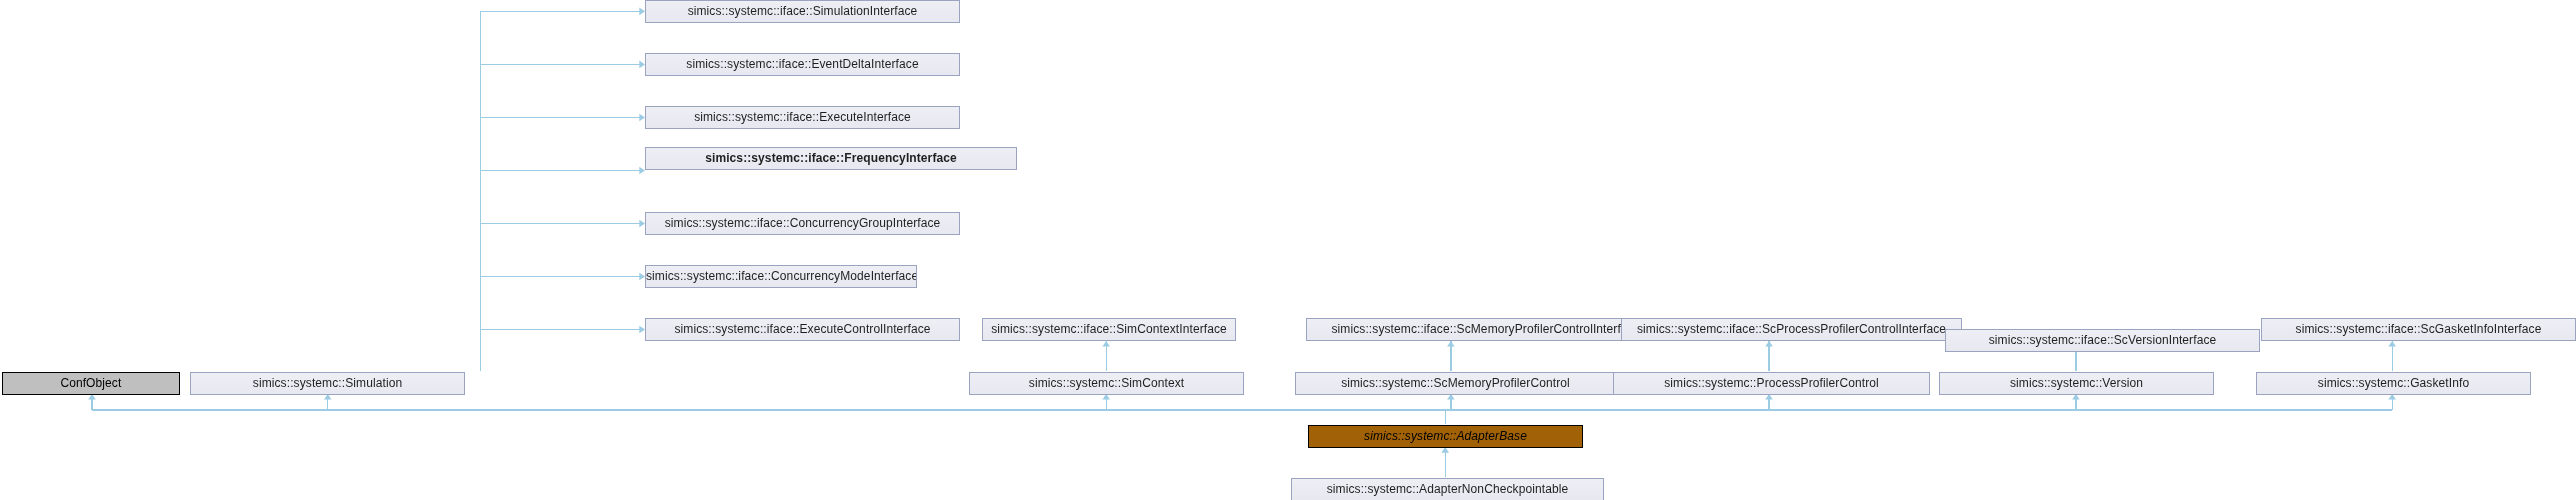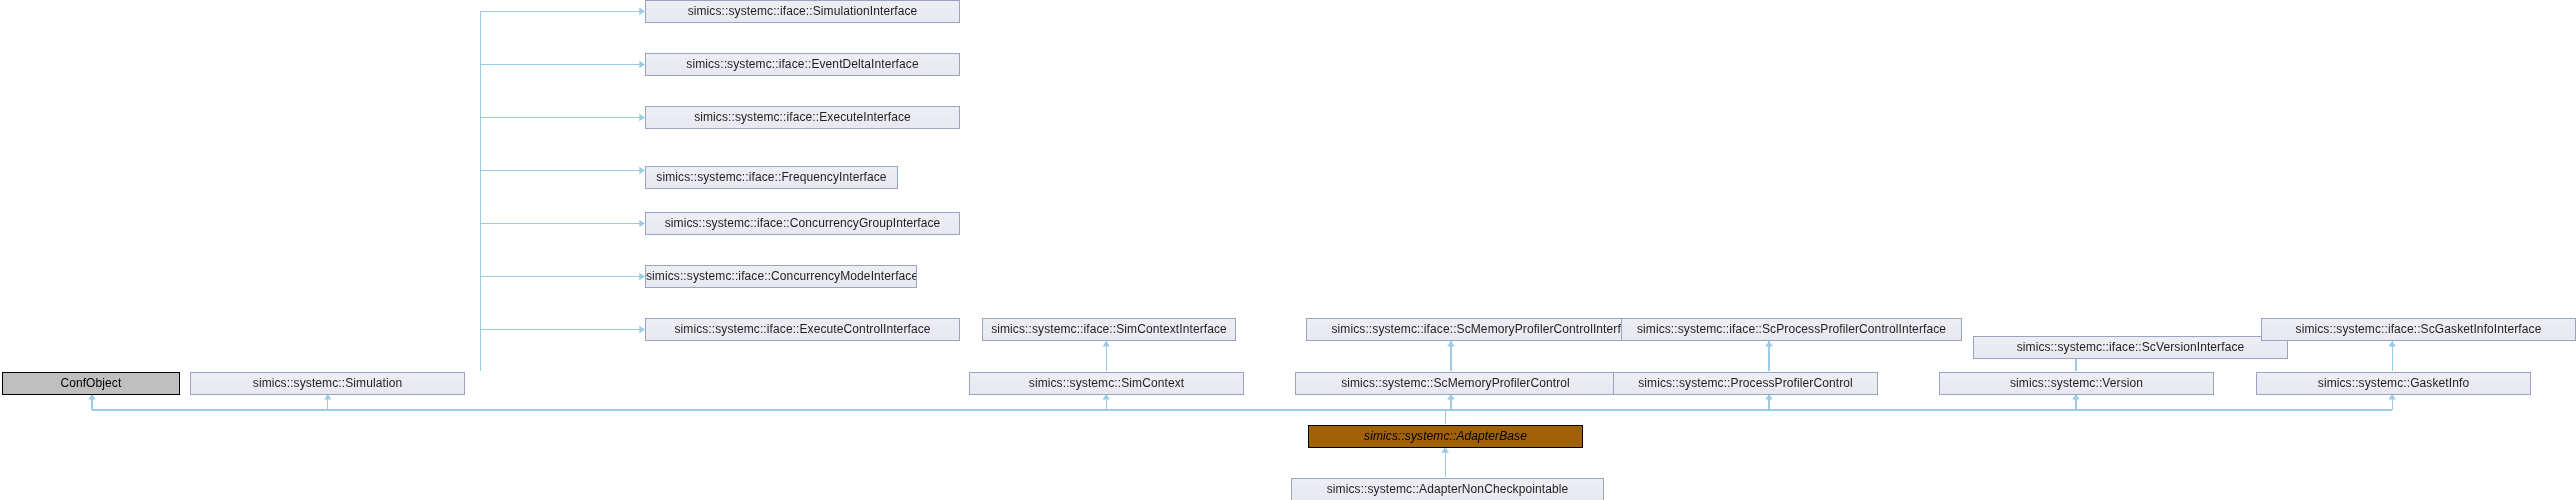--- a/index.html
+++ b/index.html
@@ -101,33 +101,33 @@
       <line x1="2525" y1="416" x2="2525" y2="433" stroke="#9ccce4" stroke-width="1.4" shape-rendering="crispEdges"></line>
       <path d="M 2525 416 l -4 6 l 8 0 Z" fill="#9ccce4"></path>
       <line x1="1525" y1="433" x2="1525" y2="448" stroke="#9ccce4" stroke-width="1.4" shape-rendering="crispEdges"></line>
       <line x1="1525" y1="472" x2="1525" y2="504" stroke="#9ccce4" stroke-width="1.4" shape-rendering="crispEdges"></line>
       <path d="M 1525 472 l -4 6 l 8 0 Z" fill="#9ccce4"></path>
     </svg>
   <div id="node-layer">
       <div class="node" style="left: 645px; top: 0px; width: 315px;"><span>simics::systemc::iface::SimulationInterface</span></div>
       <div class="node" style="left: 645px; top: 53px; width: 315px;"><span>simics::systemc::iface::EventDeltaInterface</span></div>
       <div class="node" style="left: 645px; top: 106px; width: 315px;"><span>simics::systemc::iface::ExecuteInterface</span></div>
-      <div class="node" style="left: 645px; top: 166px; width: 253px;"><span>simics::systemc::iface::FrequencyInterface</span></div>
+      <div class="node" style="left: 645px; top: 147px; width: 372px; font-weight: bold;"><span>simics::systemc::iface::FrequencyInterface</span></div>
       <div class="node" style="left: 645px; top: 212px; width: 315px;"><span>simics::systemc::iface::ConcurrencyGroupInterface</span></div>
       <div class="node" style="left: 645px; top: 265px; width: 272px;"><span>simics::systemc::iface::ConcurrencyModeInterface</span></div>
       <div class="node" style="left: 645px; top: 318px; width: 315px;"><span>simics::systemc::iface::ExecuteControlInterface</span></div>
       <div class="node" style="left: 982px; top: 318px; width: 254px;"><span>simics::systemc::iface::SimContextInterface</span></div>
       <div class="node" style="left: 1306px; top: 318px; width: 360px;"><span>simics::systemc::iface::ScMemoryProfilerControlInterface</span></div>
       <div class="node" style="left: 1621px; top: 318px; width: 341px;"><span>simics::systemc::iface::ScProcessProfilerControlInterface</span></div>
-      <div class="node" style="left: 1945px; top: 336px; width: 315px; margin-left: 28px;"><span>simics::systemc::iface::ScVersionInterface</span></div>
+      <div class="node" style="left: 1945px; top: 329px; width: 315px;"><span>simics::systemc::iface::ScVersionInterface</span></div>
       <div class="node" style="left: 2261px; top: 318px; width: 315px;"><span>simics::systemc::iface::ScGasketInfoInterface</span></div>
       <div class="node current" style="left: 1.9px; top: 372px; width: 178px;"><span>ConfObject</span></div>
       <div class="node" style="left: 190px; top: 372px; width: 275px;"><span>simics::systemc::Simulation</span></div>
       <div class="node" style="left: 969px; top: 372px; width: 275px;"><span>simics::systemc::SimContext</span></div>
       <div class="node" style="left: 1295px; top: 372px; width: 321px;"><span>simics::systemc::ScMemoryProfilerControl</span></div>
-      <div class="node" style="left: 1613px; top: 372px; width: 265px;"><span>simics::systemc::ProcessProfilerControl</span></div>
+      <div class="node" style="left: 1613px; top: 372px; width: 317px;"><span>simics::systemc::ProcessProfilerControl</span></div>
       <div class="node" style="left: 1939px; top: 372px; width: 275px;"><span>simics::systemc::Version</span></div>
       <div class="node" style="left: 2256px; top: 372px; width: 275px;"><span>simics::systemc::GasketInfo</span></div>
       <div class="node plain" style="left: 1308px; top: 425px; width: 275px;"><span>simics::systemc::AdapterBase</span></div>
       <div class="node" style="left: 1291px; top: 478px; width: 313px;"><span>simics::systemc::AdapterNonCheckpointable</span></div>
     </div>
 </div>
 
 
 </body></html>

